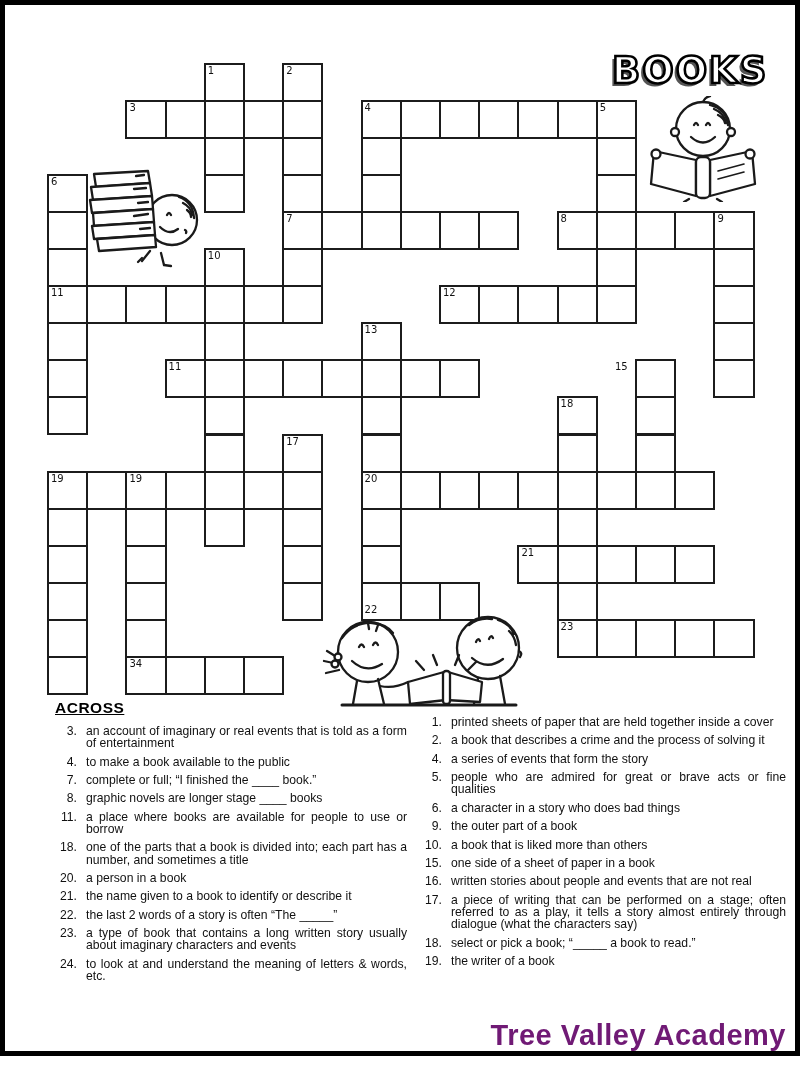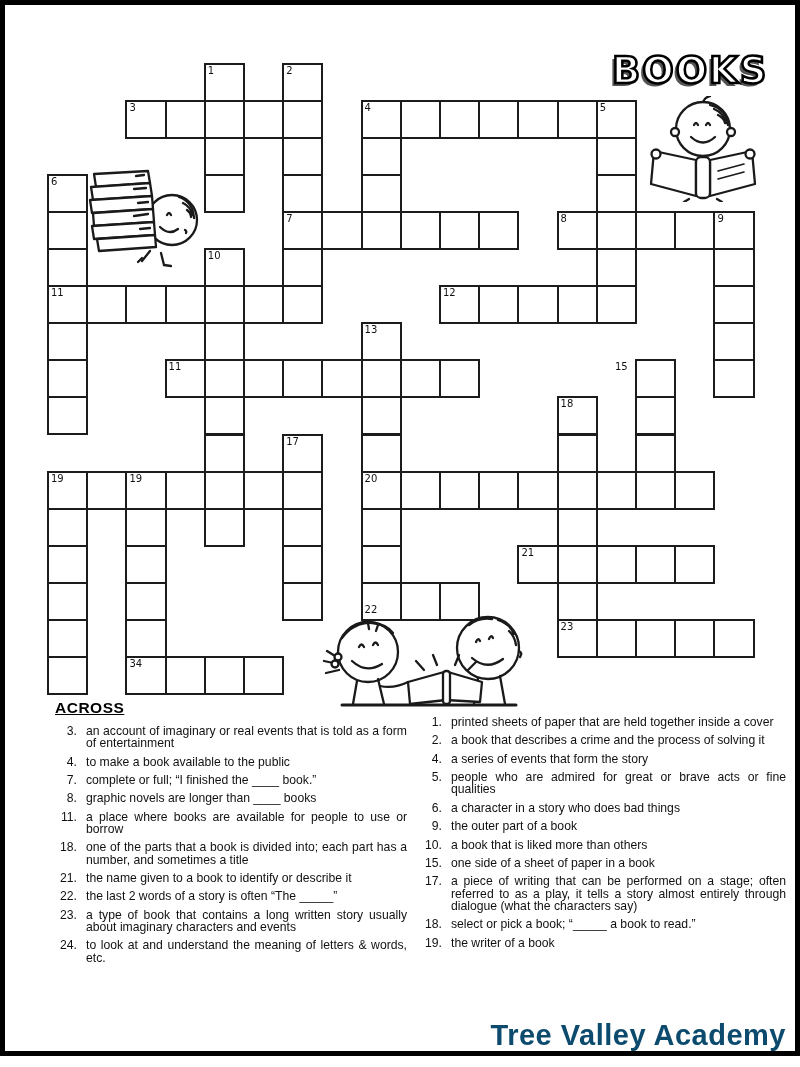--- a/index.html
+++ b/index.html
@@ -23,21 +23,21 @@
   .clues-col{position:absolute;}
   .clues-across{left:55px;top:699px;width:352px;}
   .clues-down{left:420px;top:716px;width:366px;}
   .clue-head{font-size:15.5px;font-weight:bold;text-decoration:underline;letter-spacing:.5px;
              margin:0 0 8px 0;color:#000;}
   .clue{display:flex;margin-bottom:6.2px;}
   .cnum{flex:0 0 22px;text-align:right;font-size:12.2px;line-height:12.2px;padding-right:0;}
   .ctext{flex:1;margin-left:9px;font-size:12.2px;line-height:12.2px;text-align:justify;}
 
   .branding{position:absolute;right:14px;top:1019px;font-size:29px;font-weight:bold;
-            letter-spacing:.5px;color:#0c4a6e;font-family:"Liberation Sans",sans-serif;}
+            letter-spacing:.5px;color:#701a75;font-family:"Liberation Sans",sans-serif;}
 
   .illus{position:absolute;}
   svg *{vector-effect:non-scaling-stroke;}
 </style>
 </head>
 <body>
 
 <div class="page">
 
   <div class="books-title">BOOKS</div>
@@ -272,31 +272,35 @@
         <div class="clue">
           <span class="cnum">4.</span>
           <span class="ctext">to make a book available to the public</span>
         </div>
         <div class="clue">
           <span class="cnum">7.</span>
           <span class="ctext">complete or full; “I finished the ____ book.”</span>
         </div>
         <div class="clue">
           <span class="cnum">8.</span>
-          <span class="ctext">graphic novels are longer than ____ books</span>
+          <span class="ctext">graphic novels are longer stage ____ books</span>
         </div>
         <div class="clue">
           <span class="cnum">11.</span>
           <span class="ctext">a place where books are available for people to use or borrow</span>
         </div>
         <div class="clue">
           <span class="cnum">18.</span>
           <span class="ctext">one of the parts that a book is divided into; each part has a number, and sometimes a title</span>
         </div>
         <div class="clue">
+          <span class="cnum">20.</span>
+          <span class="ctext">a person in a book</span>
+        </div>
+        <div class="clue">
           <span class="cnum">21.</span>
           <span class="ctext">the name given to a book to identify or describe it</span>
         </div>
         <div class="clue">
           <span class="cnum">22.</span>
           <span class="ctext">the last 2 words of a story is often “The _____”</span>
         </div>
         <div class="clue">
           <span class="cnum">23.</span>
           <span class="ctext">a type of book that contains a long written story usually about imaginary characters and events</span>
@@ -336,20 +340,24 @@
         </div>
         <div class="clue">
           <span class="cnum">10.</span>
           <span class="ctext">a book that is liked more than others</span>
         </div>
         <div class="clue">
           <span class="cnum">15.</span>
           <span class="ctext">one side of a sheet of paper in a book</span>
         </div>
         <div class="clue">
+          <span class="cnum">16.</span>
+          <span class="ctext">written stories about people and events that are not real</span>
+        </div>
+        <div class="clue">
           <span class="cnum">17.</span>
           <span class="ctext">a piece of writing that can be performed on a stage; often referred to as a play, it tells a story almost entirely through dialogue (what the characters say)</span>
         </div>
         <div class="clue">
           <span class="cnum">18.</span>
           <span class="ctext">select or pick a book; “_____ a book to read.”</span>
         </div>
         <div class="clue">
           <span class="cnum">19.</span>
           <span class="ctext">the writer of a book</span>

